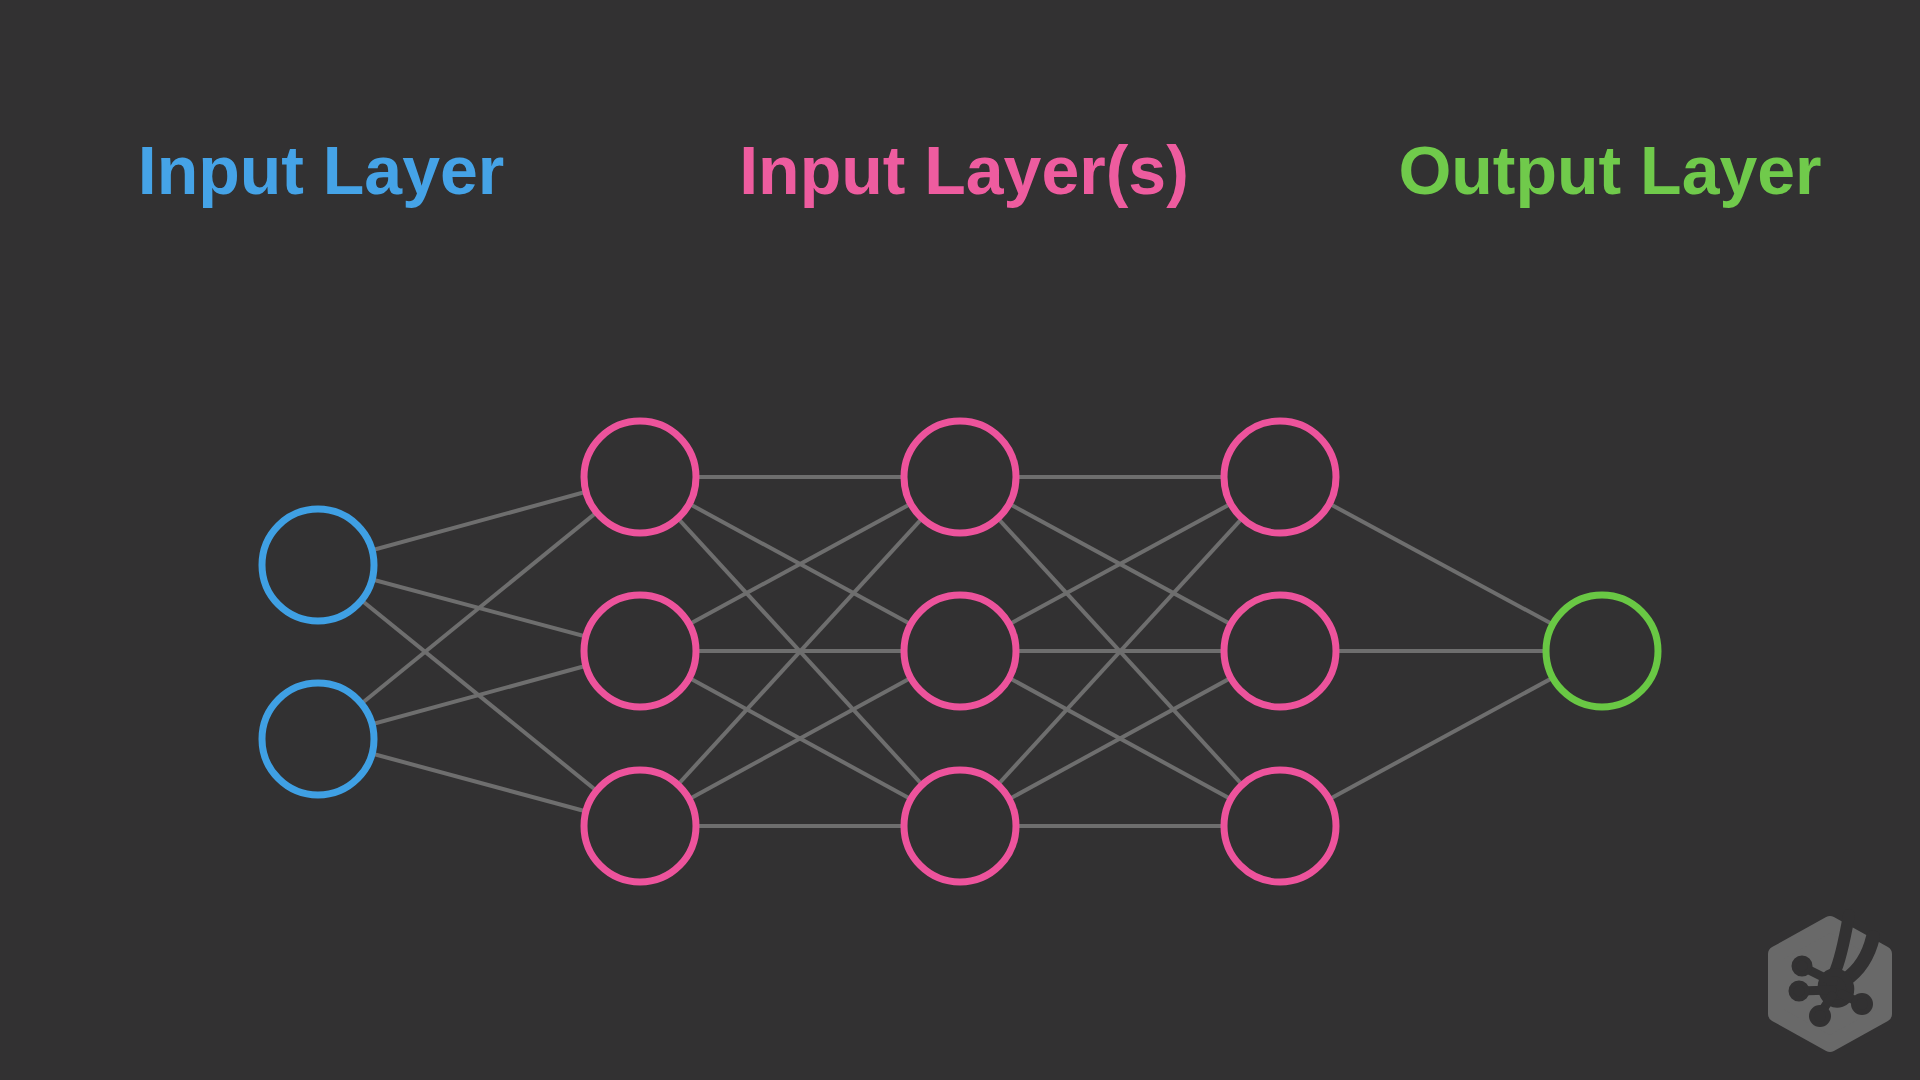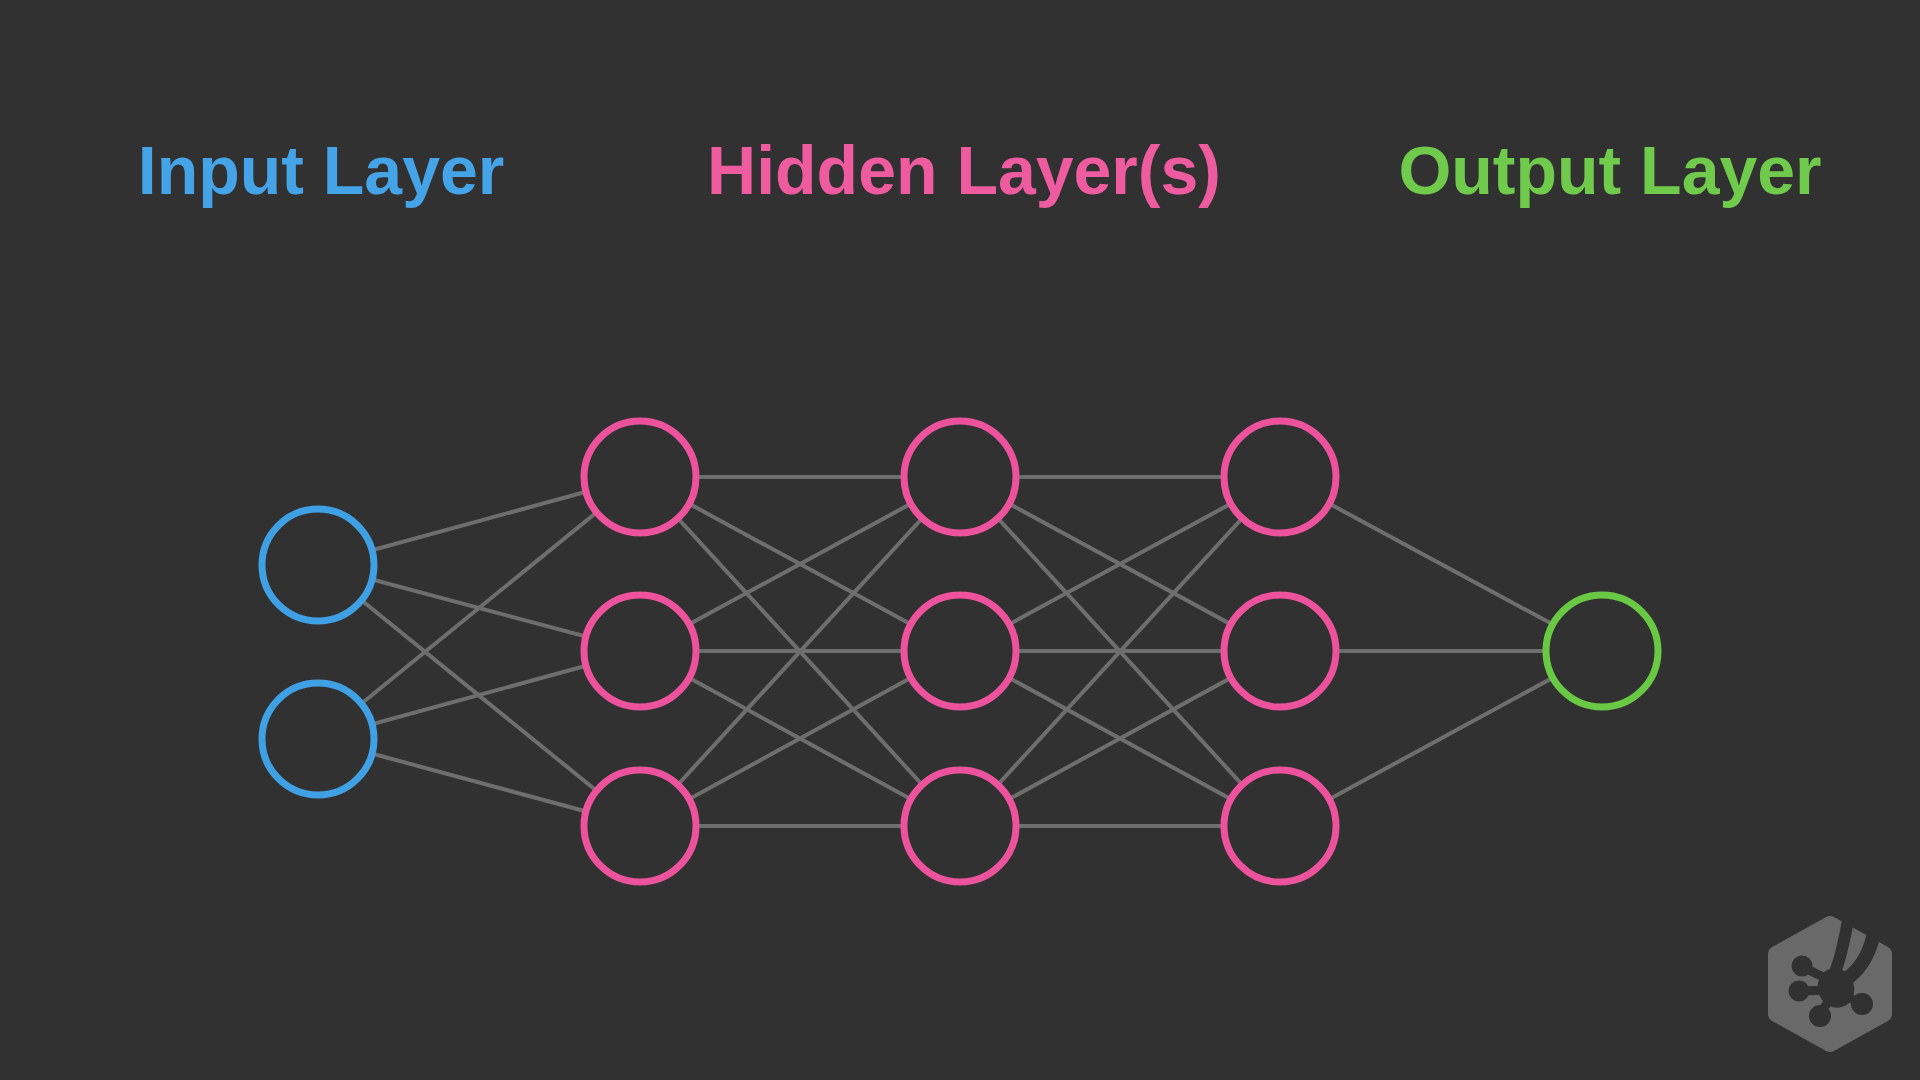--- a/index.html
+++ b/index.html
@@ -36,21 +36,21 @@
     top: 0;
   }
 </style>
 </head>
 <body style="background: rgb(50, 49, 50);">
 
 <div class="stage" style="background: rgb(50, 49, 50);">
 
   <div class="layer-label label-input" style="color: rgb(69, 163, 231);">Input Layer</div>
 
-  <div class="layer-label label-hidden" style="color: rgb(238, 92, 159);">Hidden Layer(s)</div>
+  <div class="layer-label label-hidden" style="color: rgb(238, 92, 159);">Input Layer(s)</div>
 
   <div class="layer-label label-output" style="color: rgb(112, 202, 75); text-align: right;">Output Layer</div>
 
   <svg class="network" width="1920" height="1080" viewBox="0 0 1920 1080">
     <g id="edges-group">
         <line x1="318" y1="565" x2="640" y2="477" stroke="#6e6e6e" stroke-width="4"></line>
         <line x1="318" y1="565" x2="640" y2="651" stroke="#6e6e6e" stroke-width="4"></line>
         <line x1="318" y1="565" x2="640" y2="826" stroke="#6e6e6e" stroke-width="4"></line>
         <line x1="318" y1="739" x2="640" y2="477" stroke="#6e6e6e" stroke-width="4"></line>
         <line x1="318" y1="739" x2="640" y2="651" stroke="#6e6e6e" stroke-width="4"></line>

